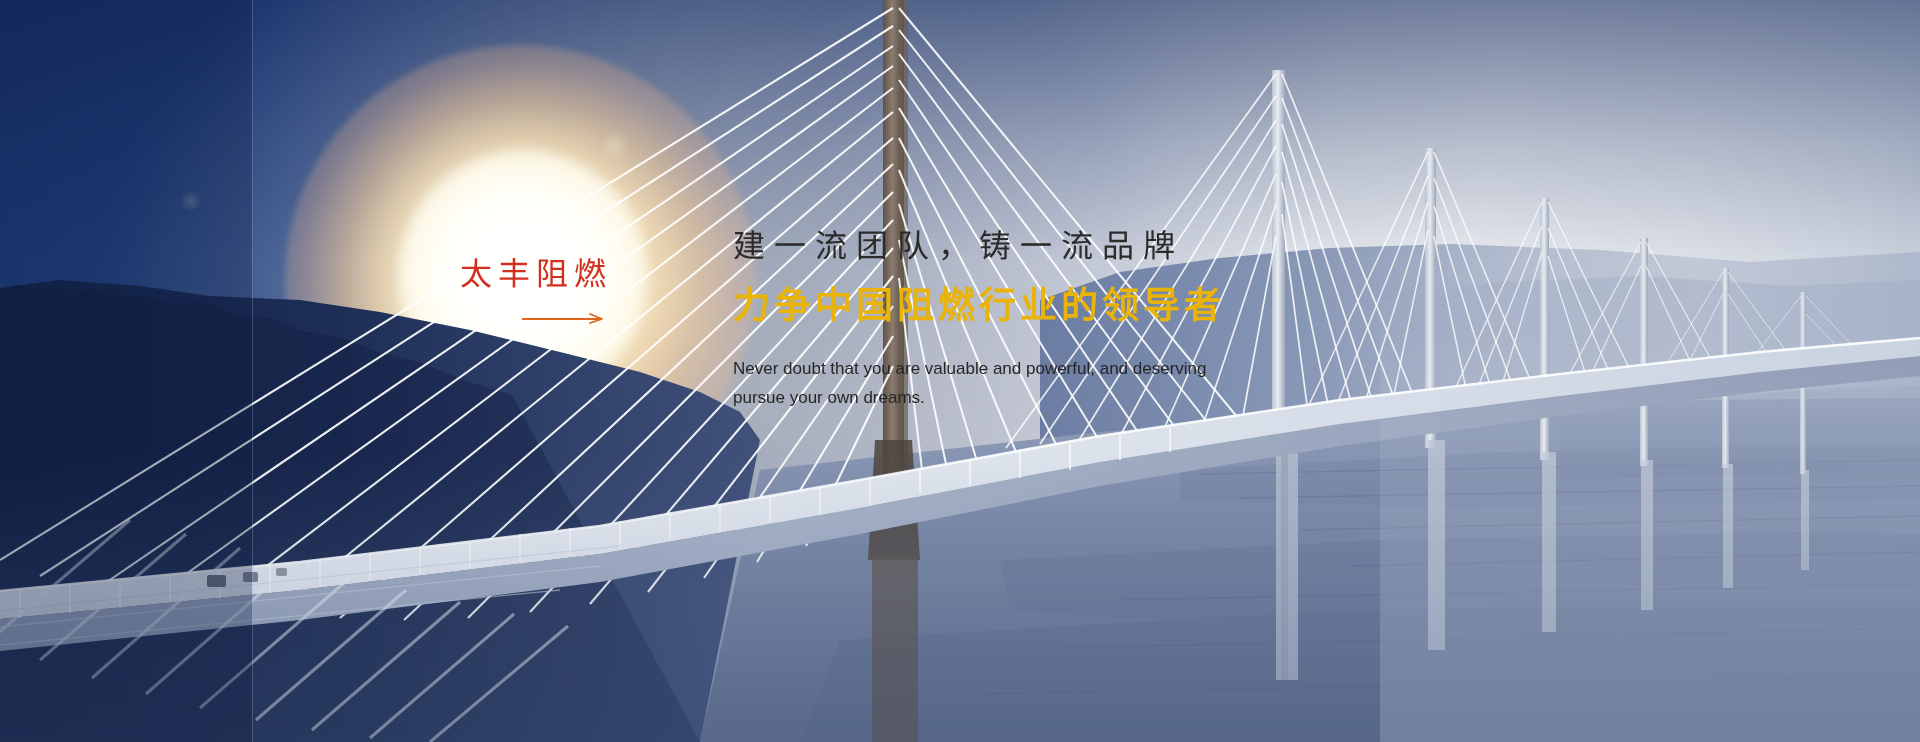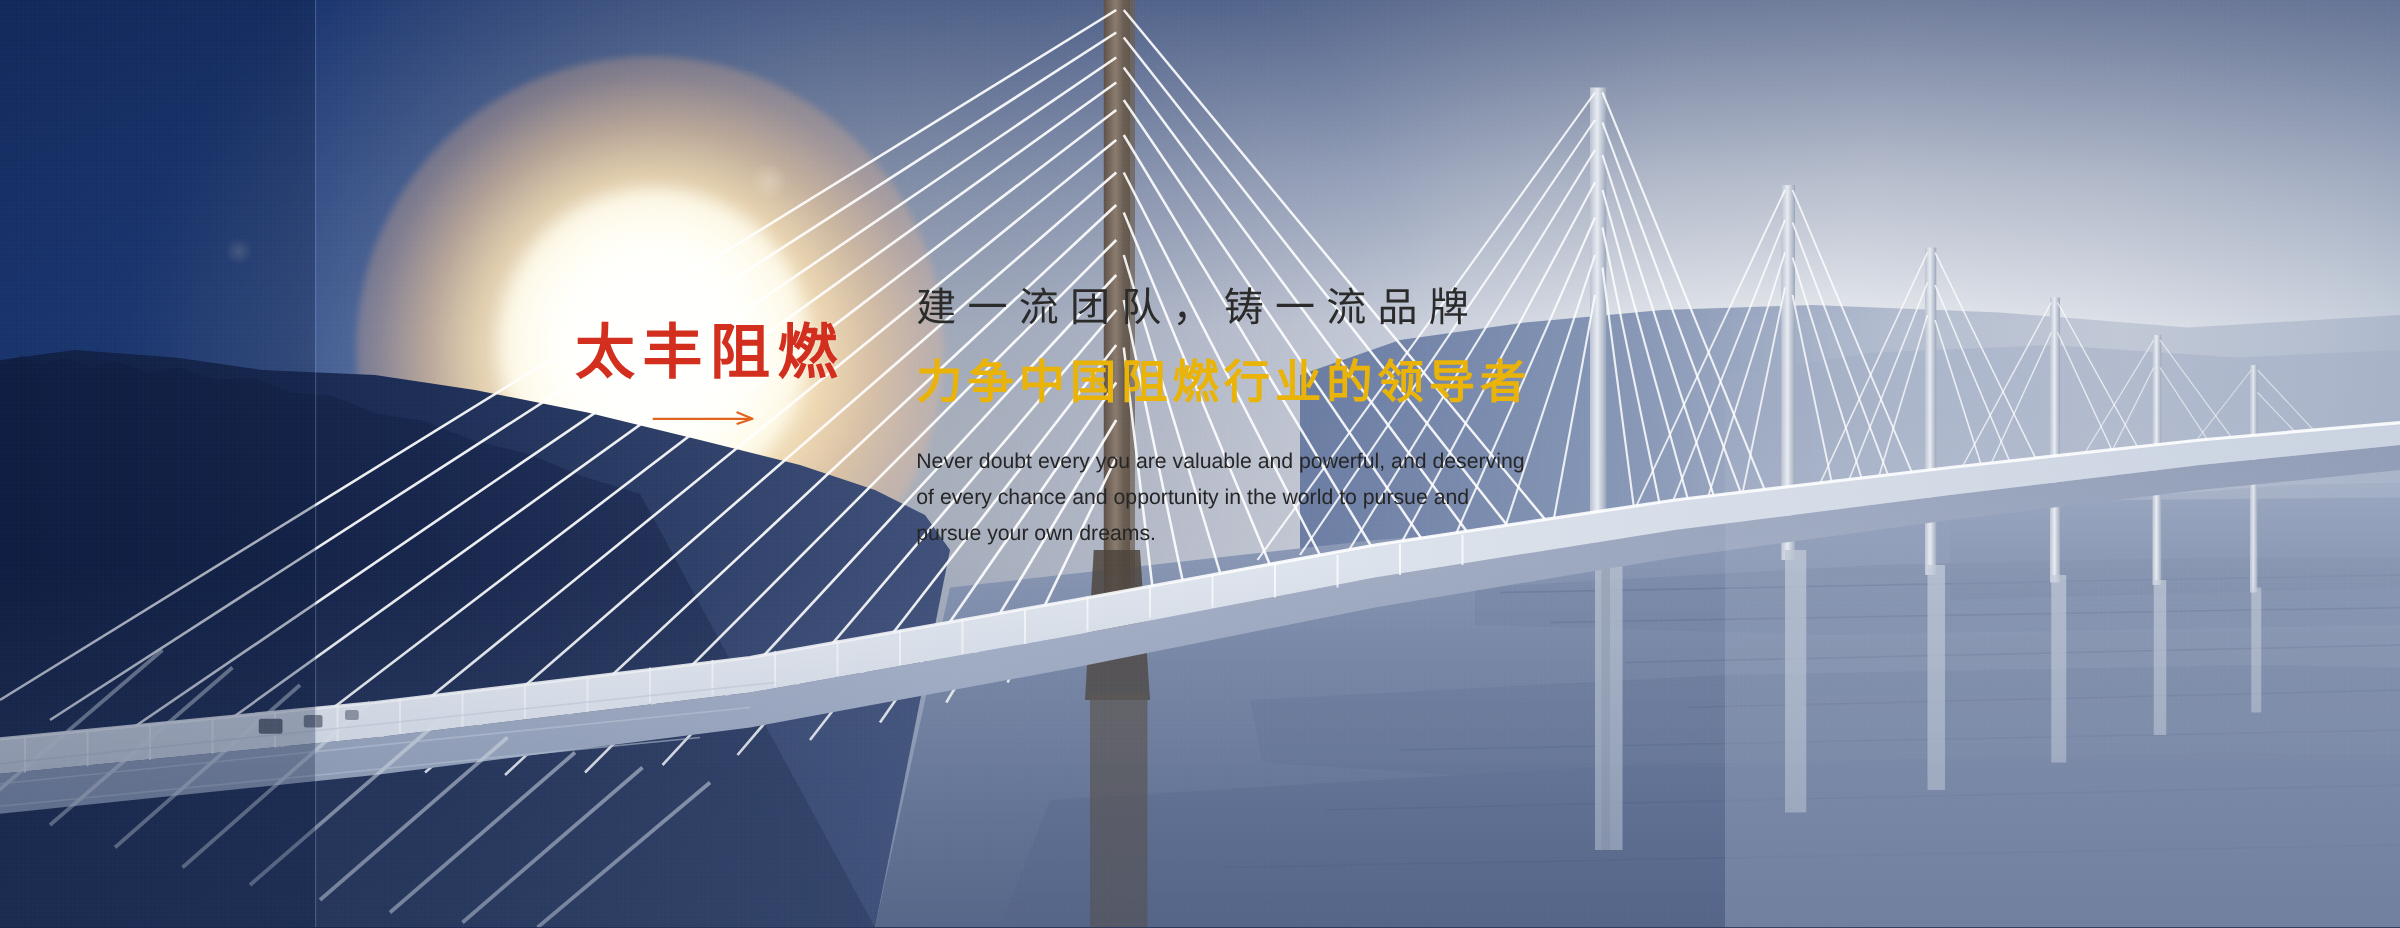--- a/index.html
+++ b/index.html
@@ -118,22 +118,22 @@
   
   .content{position:absolute;inset:0;}
 
   .logo-block{
     position:absolute;
     left:460px; top:258px;
     width:200px;
   }
   .logo-word{
     font-family:"DejaVu Sans","Liberation Sans",sans-serif;
-    font-weight:bold;
-    font-size:48px;
+    font-weight:normal;
+    font-size:32px;
     line-height:1;
     letter-spacing:6px;
     color:#d32f1e;
     text-shadow:0 0 2px rgba(255,255,255,.55);
     white-space:nowrap;
   }
   .logo-arrow{
     position:relative;
     margin-top:22px;
     margin-left:62px;
@@ -470,20 +470,19 @@
           <path d="M0 7 L78 7" stroke="#e2641c" stroke-width="1.8" fill="none"></path>
           <path d="M68 2 L80 7 L68 11" stroke="#e2641c" stroke-width="1.8" fill="none" stroke-linecap="round" stroke-linejoin="round"></path>
         </svg>
       </div>
     </div>
 
     <div class="headline-block">
       <div class="h-line1">建一流团队，铸一流品牌</div>
       <div class="h-line2">力争中国阻燃行业的领导者</div>
       <div class="paragraph">
-        <span class="ln">Never doubt every you are valuable and powerful, and deserving</span>
-        <span class="ln"> of every chance and opportunity in the world to pursue and</span>
+        <span class="ln">Never doubt that you are valuable and powerful, and deserving</span>
         <span class="ln">pursue your own dreams.</span>
       </div>
     </div>
 
   </div>
 </div>
 
 </body></html>

